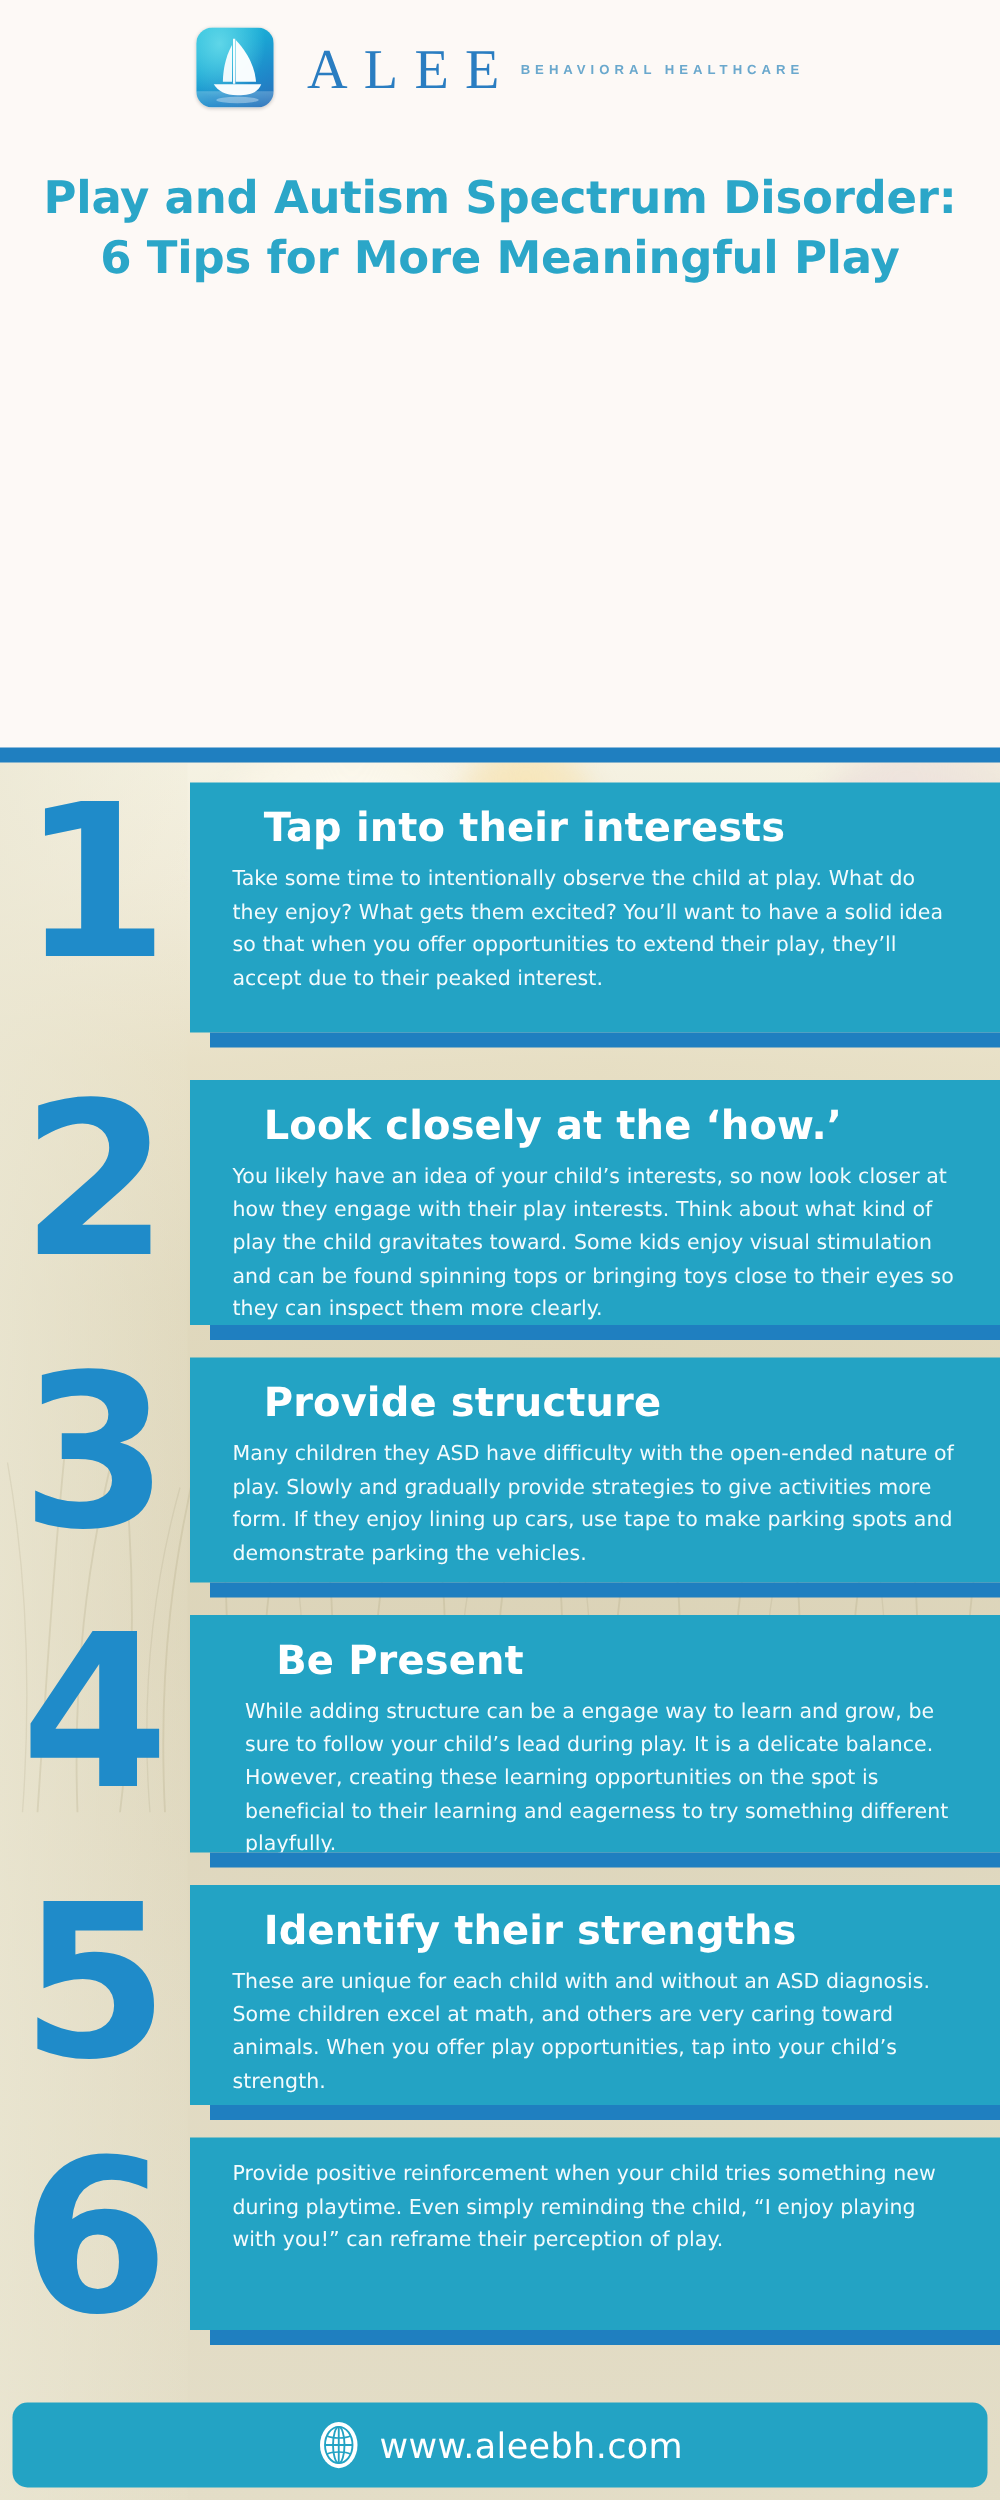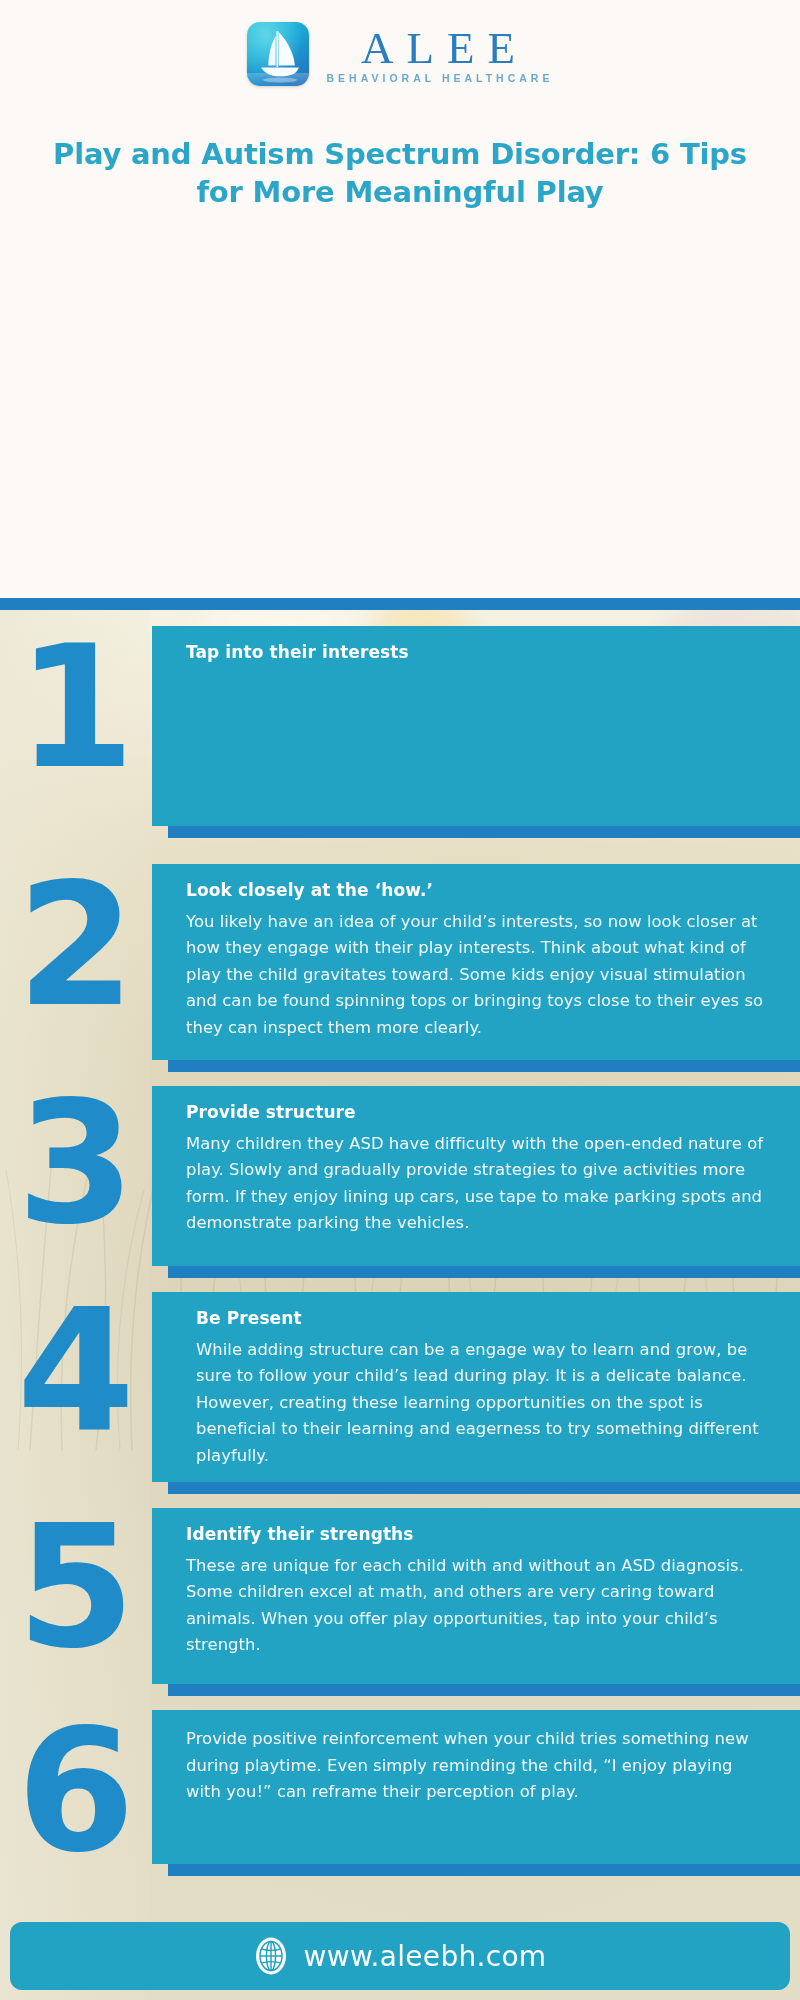--- a/index.html
+++ b/index.html
@@ -59,21 +59,21 @@
   .logo-mark::after{
     content:"";
     position:absolute;
     left:0; bottom:0; width:100%; height:20%;
     background:linear-gradient(180deg, rgba(255,255,255,.22), rgba(255,255,255,.05));
   }
   .logo-mark svg { position:absolute; left:0; top:0; }
 
   .logo-word {
     display:flex;
-    flex-direction:column;
+    flex-direction:row;
     align-items:center;
     justify-content:center;
     padding-top:2px;
   }
   .logo-alee {
     font-family:"Liberation Serif", serif;
     font-size:45px;
     line-height:.98;
     letter-spacing:13px;
     text-indent:13px;
@@ -91,21 +91,21 @@
   }
 
   .main-title {
     position:absolute;
     left:28px; top:135px;
     width:744px;
     text-align:center;
     color:#2ba6c8;
     font-family:"DejaVu Sans", sans-serif;
     font-weight:700;
-    font-size:29px;
+    font-size:36px;
     line-height:1.32;
     letter-spacing:-.2px;
   }
 
   .intro {
     position:absolute;
     left:36px; top:383px;
     width:728px;
     text-align:center;
     color:#111;
@@ -221,25 +221,26 @@
     position:absolute;
     left:16px;
     bottom:-12px;
     width:784px;
     height:12px;
     background:#1f7fc0;
   }
   .tip-heading {
     font-family:"DejaVu Sans", sans-serif;
     font-weight:700;
-    font-size:17px;
+    font-size:32px;
     line-height:1.28;
     color:#ffffff;
     margin-bottom:7px;
     letter-spacing:.1px;
+    margin-left:25px;
   }
   .tip-body {
     font-family:"DejaVu Sans", sans-serif;
     font-weight:400;
     font-size:16.4px;
     line-height:1.62;
     color:#f4fbfd;
     letter-spacing:.05px;
   }
 
@@ -336,20 +337,21 @@
       </g>
     </svg>
   </div>
 
   <div class="tips">
 
     <div class="tip" style="height:240px;">
       <div class="tip-number" style="top:12px;">1</div>
       <div class="tip-card" style="top:16px;height:200px;">
         <div class="tip-heading">Tap into their interests</div>
+        <div class="tip-body">Take some time to intentionally observe the child at play. What do they enjoy? What gets them excited? You’ll want to have a solid idea so that when you offer opportunities to extend their play, they’ll accept due to their peaked interest.</div>
       </div>
     </div>
 
     <div class="tip" style="height:222px;">
       <div class="tip-number" style="top:10px;">2</div>
       <div class="tip-card" style="top:14px;height:196px;">
         <div class="tip-heading">Look closely at the ‘how.’</div>
         <div class="tip-body">You likely have an idea of your child’s interests, so now look closer at how they engage with their play interests. Think about what kind of play the child gravitates toward. Some kids enjoy visual stimulation and can be found spinning tops or bringing toys close to their eyes so they can inspect them more clearly.</div>
       </div>
     </div>

